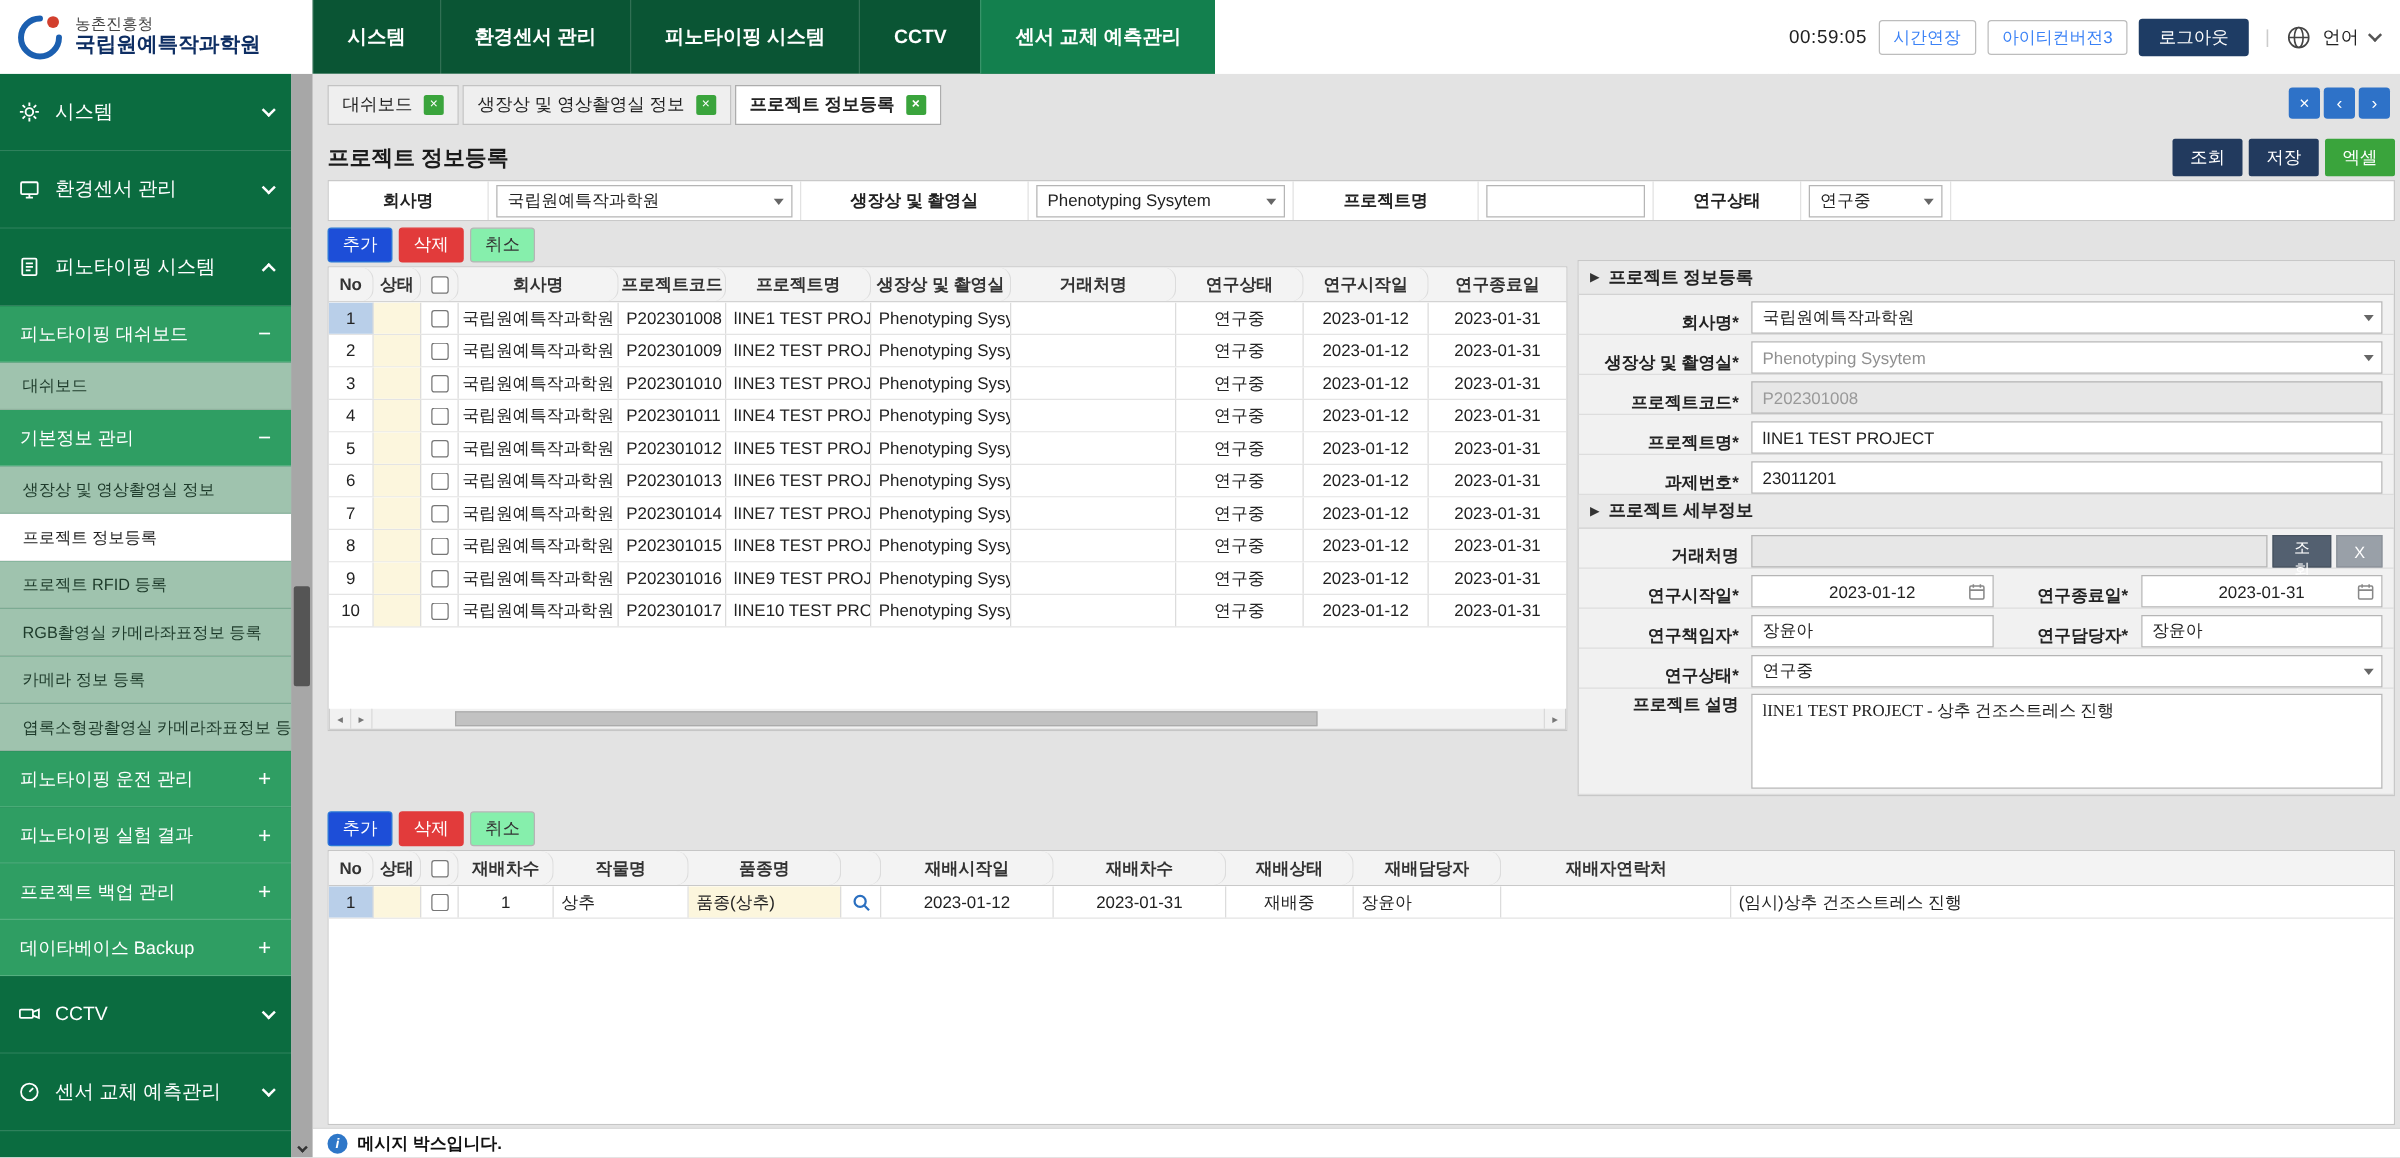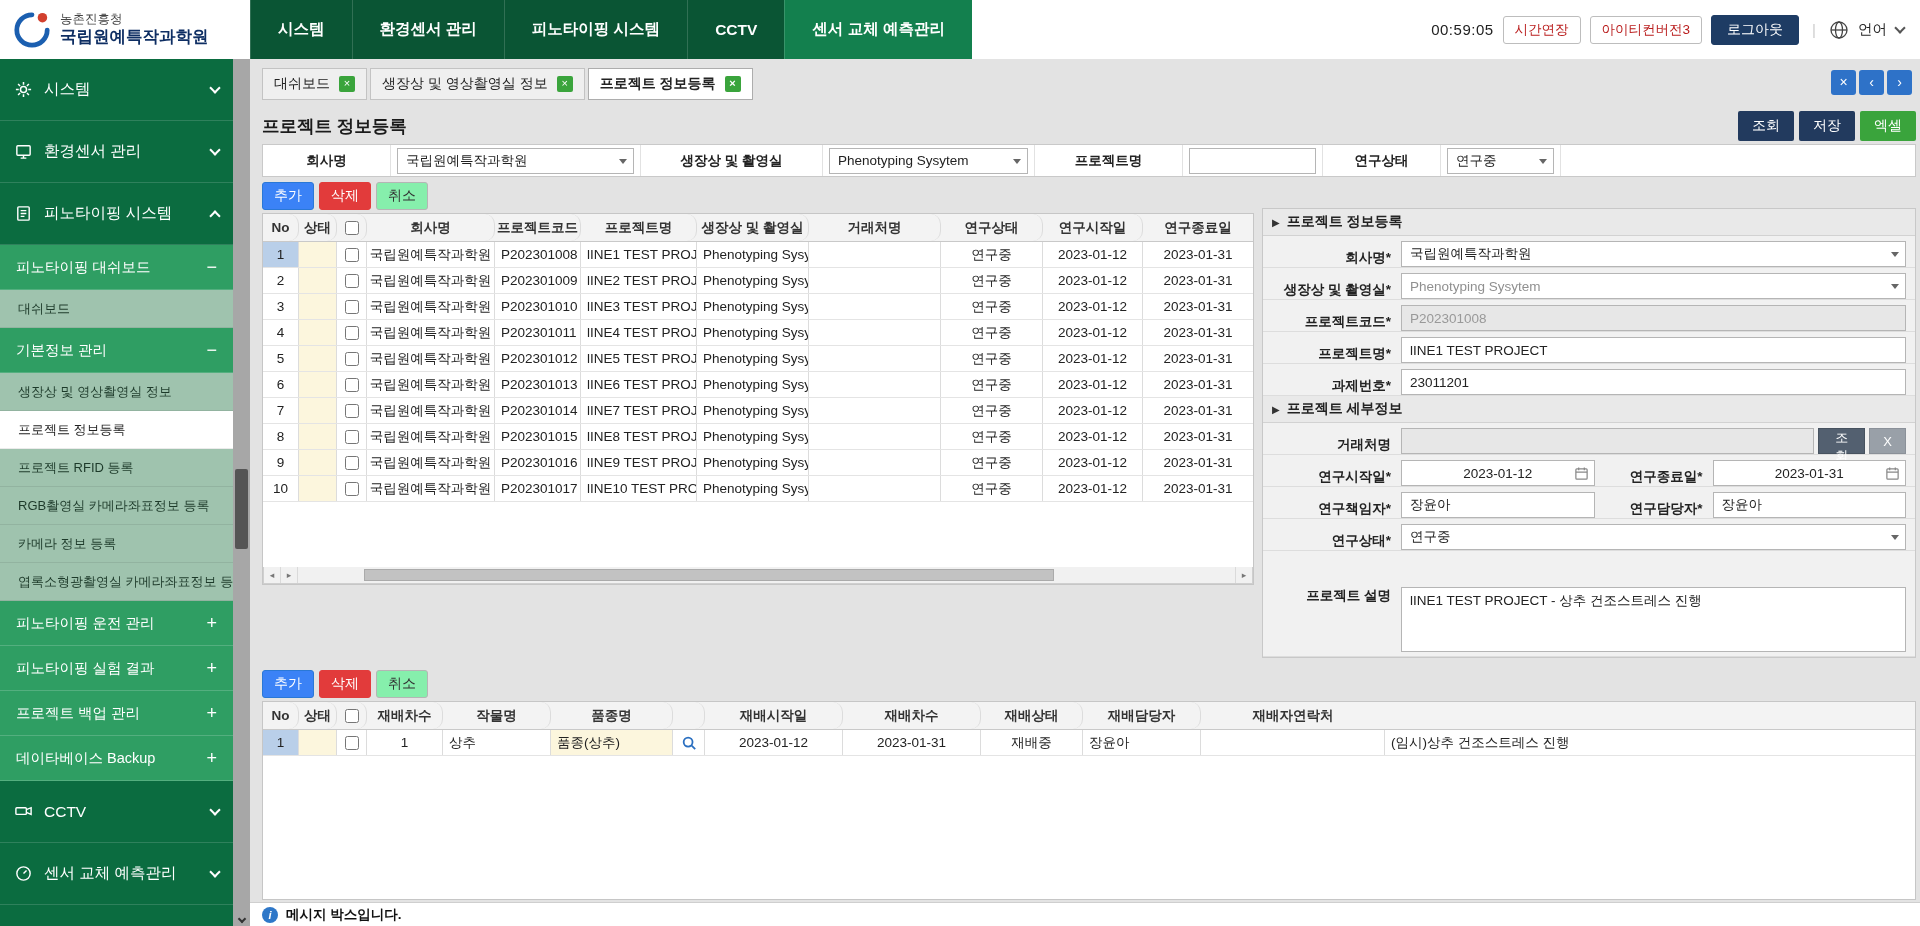--- a/index.html
+++ b/index.html
@@ -13,21 +13,21 @@
   .logo-text .agency { font-size:12.5px; color:#444; line-height:1.15; }
   .logo-text .org { font-size:16.5px; font-weight:bold; color:#0e2e63; line-height:1.2; }
   .topnav { display:flex; align-items:stretch; background:#0a5534; flex:none; }
   .topnav-item { display:flex; align-items:center; padding:0 27px; color:#fff; font-size:15.5px; font-weight:bold;
     border-left:1px solid rgba(255,255,255,.16); cursor:pointer; white-space:nowrap; }
   .topnav-item.active { background:#13804e; }
   .top-spacer { flex:1; background:#fff; }
   .top-right { display:flex; align-items:center; gap:9px; padding-right:16px; background:#fff; flex:none; }
   .clock { font-size:15px; color:#222; letter-spacing:.5px; }
   .btn-light { height:28px; padding:0 11px; background:#fff; border:1px solid #bdbdbd; border-radius:3px;
-    font-size:13.5px; color:#b91c1c; cursor:pointer; font-family:inherit; }
+    font-size:13.5px; color:#3b82f6; cursor:pointer; font-family:inherit; }
   .btn-navy { height:30px; padding:0 15px; background:#1e3c64; border:1px solid #1e3c64; border-radius:3px;
     font-size:14px; color:#fff; cursor:pointer; font-family:inherit; }
   .vdiv { color:#ccc; font-size:15px; padding:0 4px; }
   .lang { font-size:14.5px; color:#222; cursor:pointer; }
   .chev { width:8px; height:8px; border-right:2px solid #fff; border-bottom:2px solid #fff; display:inline-block; flex:none; }
   .chev.down { transform:rotate(45deg); margin-top:-4px; }
   .chev.up { transform:rotate(-135deg); margin-top:4px; }
   .chev.dark { border-color:#555; }
 
   
@@ -89,21 +89,21 @@
     border-left:4px solid transparent; border-right:4px solid transparent; border-top:5px solid #666; }
   .select.gray-text { color:#909090; }
   input.txt { height:26px; border:1px solid #b5b5b5; background:#fff; font-size:13.5px; padding:0 8px;
     width:100%; font-family:inherit; color:#222; }
   input.txt.dis { background:#e7e7e7; color:#999; }
   input.txt.center { text-align:center; }
 
   
   .action-row { height:28px; flex:none; display:flex; gap:5px; margin:5px 0 3px 0; }
   .btn-sm { height:28px; min-width:50px; padding:0 11px; border-radius:3px; font-size:14px; cursor:pointer; font-family:inherit; }
-  .btn-add { background:#3b82f6; border:1px solid #2a78d6; color:#fff; }
+  .btn-add { background:#1d4ed8; border:1px solid #2a78d6; color:#fff; }
   .btn-del { background:#e23b3b; border:1px solid #e23b3b; color:#fff; }
   .btn-cancel { background:#86efac; border:1px solid #b5b5b5; color:#333; }
 
   .mid-row { flex:none; display:flex; gap:8px; }
   .left-col { width:992px; flex:none; }
 
   
   .grid { border:1px solid #c6c6c6; background:#fff; }
   .g-head { display:flex; height:28px; background:#f3f3f3; border-bottom:1px solid #c9c9c9; }
   .g-row { display:flex; height:26px; background:#fff; border-bottom:1px solid #e4e4e4; }
@@ -138,23 +138,23 @@
   .dp-row { display:flex; align-items:flex-end; min-height:32px; border-bottom:1px solid #dddddd; padding-right:9px; }
   .dp-label { width:138px; flex:none; text-align:right; font-weight:bold; font-size:13.5px; color:#222; padding-right:10px; }
   .dp-label2 { width:118px; flex:none; text-align:right; font-weight:bold; font-size:13.5px; color:#222; padding-right:10px; }
   .dp-field { flex:1; display:flex; align-items:center; gap:4px; min-width:0; }
   .btn-mini-dark { height:26px; padding:0 12px; background:#536070; border:1px solid #47525f; color:#fff;
     font-size:13px; cursor:pointer; font-family:inherit; }
   .btn-mini-gray { height:26px; padding:0 13px; background:#99a0a8; border:1px solid #8b9199; color:#fff;
     font-size:13px; cursor:pointer; font-family:inherit; }
   .datebox { position:relative; flex:1; }
   .datebox .cal { position:absolute; right:6px; top:6px; }
-  textarea.ta { width:100%; height:65px; border:1px solid #b5b5b5; font-family:Liberation Sans, sans-serif; font-size:13.5px;
+  textarea.ta { width:100%; height:76px; border:1px solid #b5b5b5; font-family:Liberation Serif, serif; font-size:13.5px;
     padding:4px 8px; resize:none; color:#222; }
-  .dp-row.tall { align-items:flex-start; padding-top:4px; padding-bottom:4px;margin-top:32px; }
+  .dp-row.tall { align-items:flex-start; padding-top:4px; padding-bottom:4px; }
 
   
   .k-no{width:36px}.k-st{width:38px}.k-ck{width:30px}.k-or{width:76px}.k-cr{width:108px}.k-vr{width:122px}
   .k-se{width:32px}.k-d1{width:138px}.k-d2{width:138px}.k-cs{width:102px}.k-mg{width:118px}.k-ct{width:184px}
   .k-ds{flex:1; border-right:none;}
   .culture-grid { display:flex; flex-direction:column; flex:1; margin-bottom:2px; }
 
   
   .statusbar { height:24px; flex:none; background:#fff; border-top:1px solid #cfcfcf; display:flex;
     align-items:center; gap:8px; padding-left:12px; }

